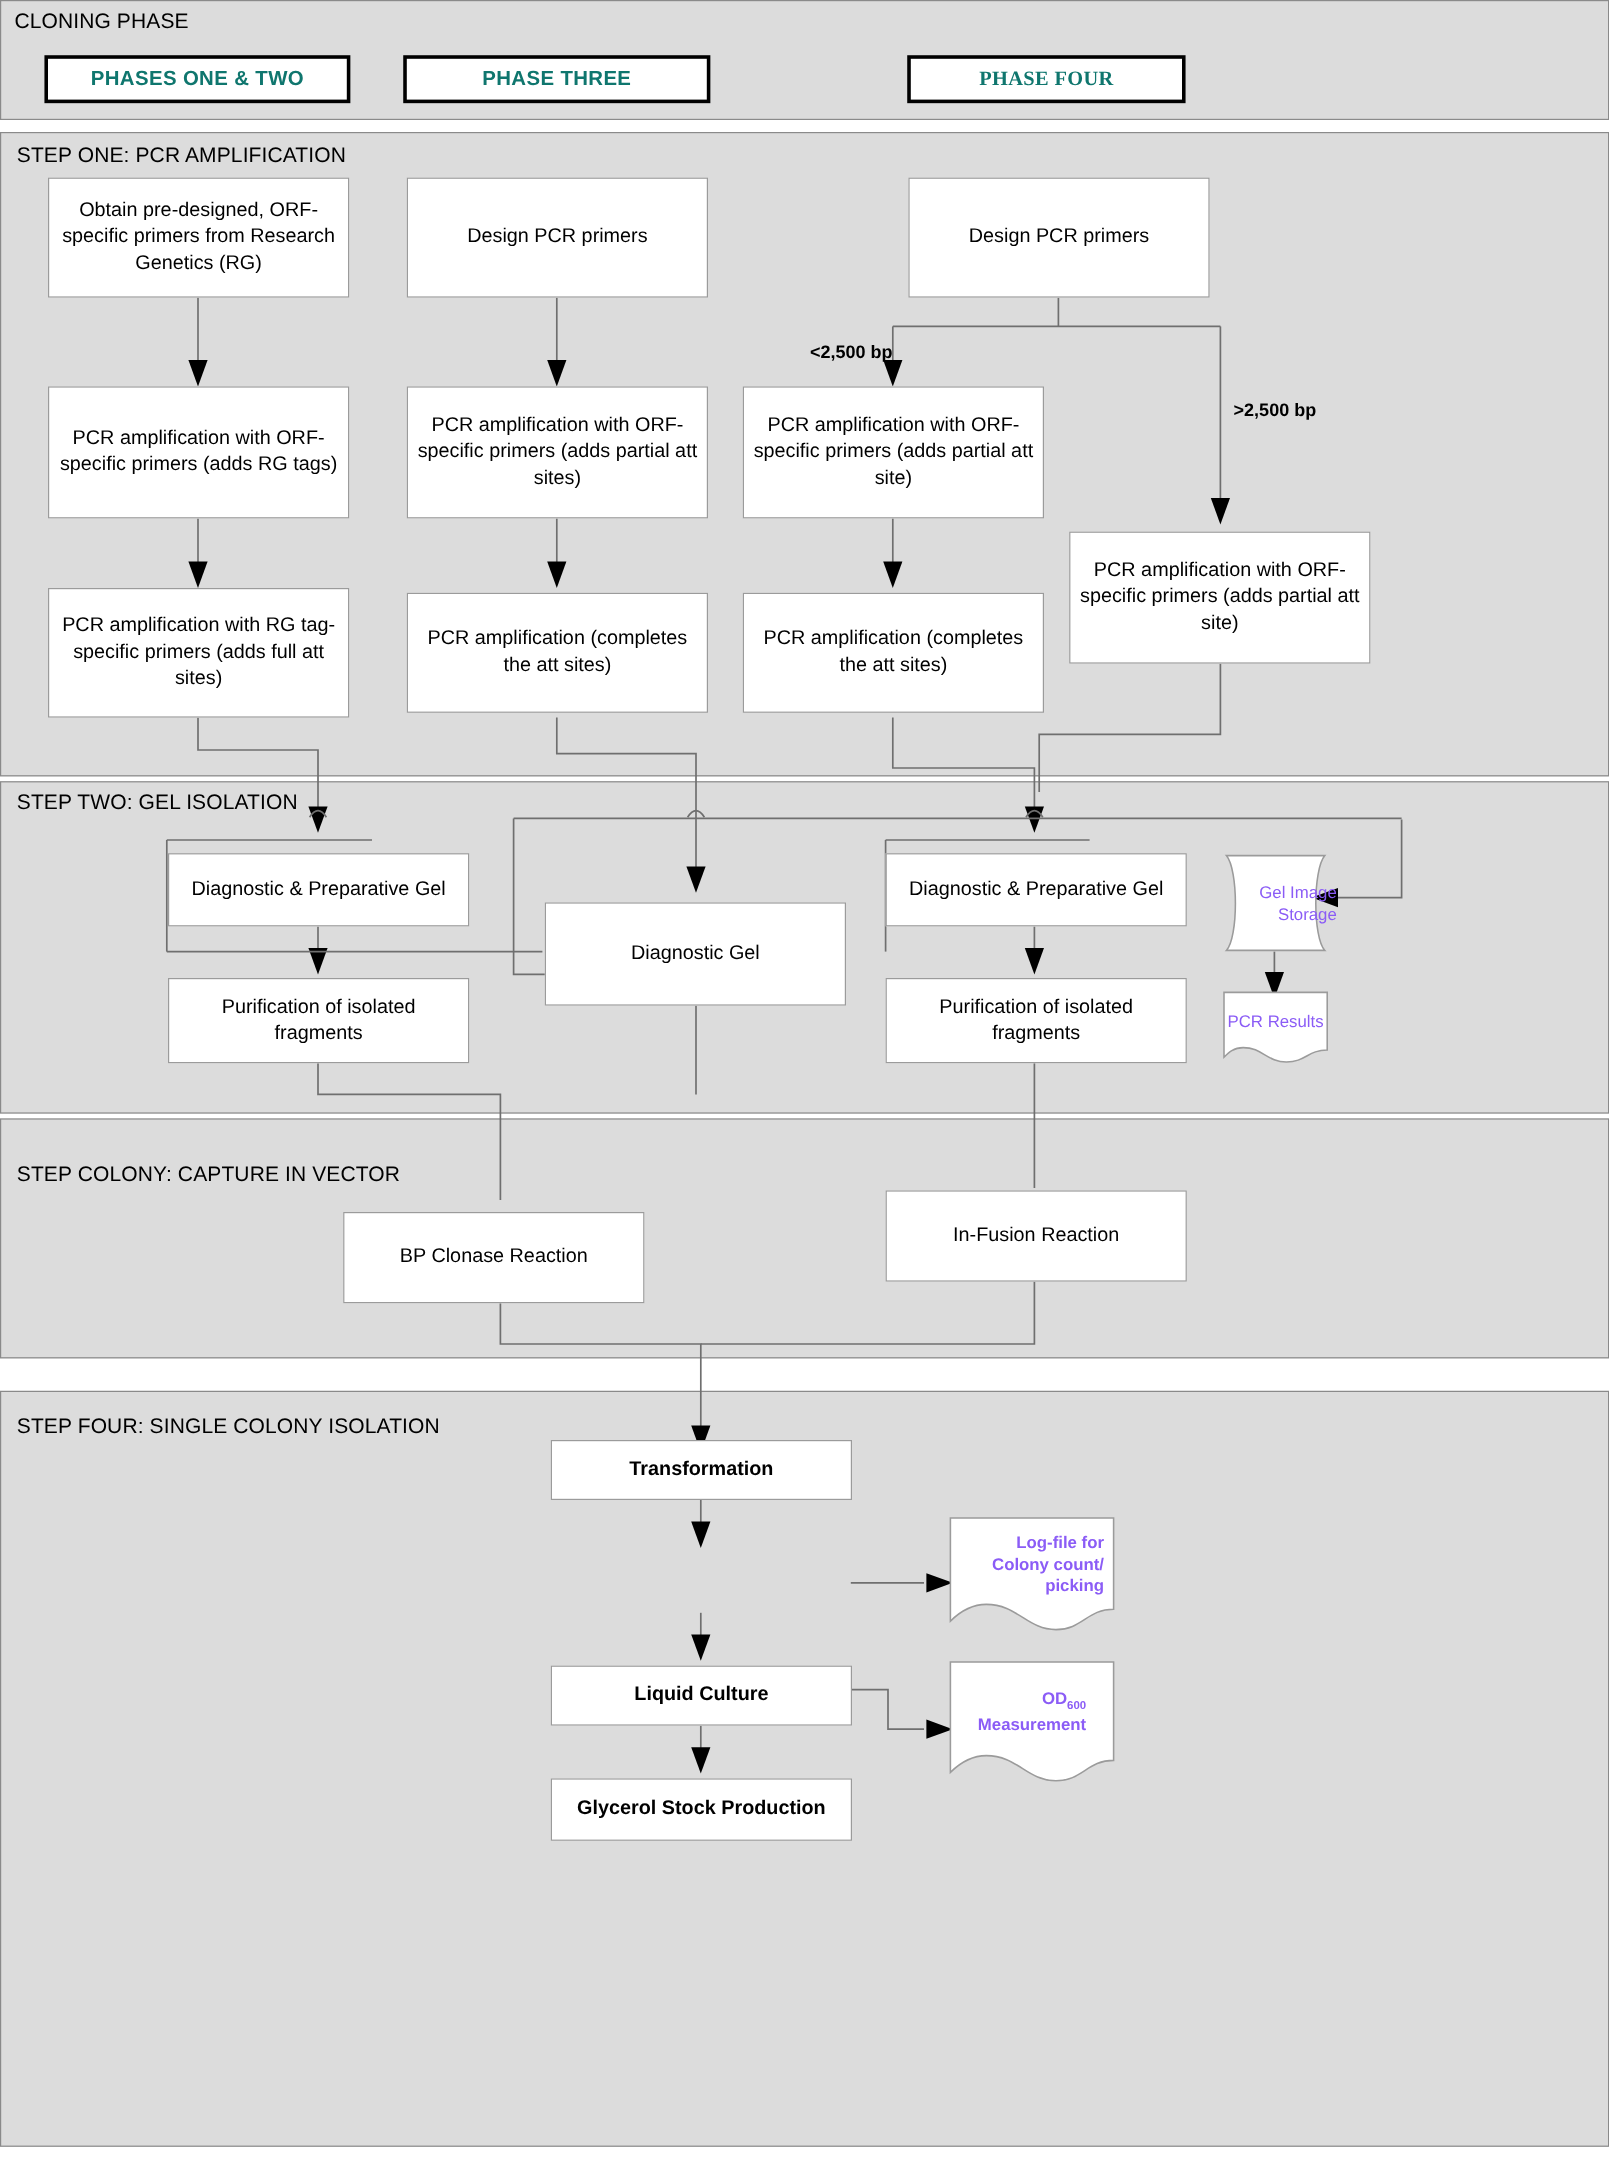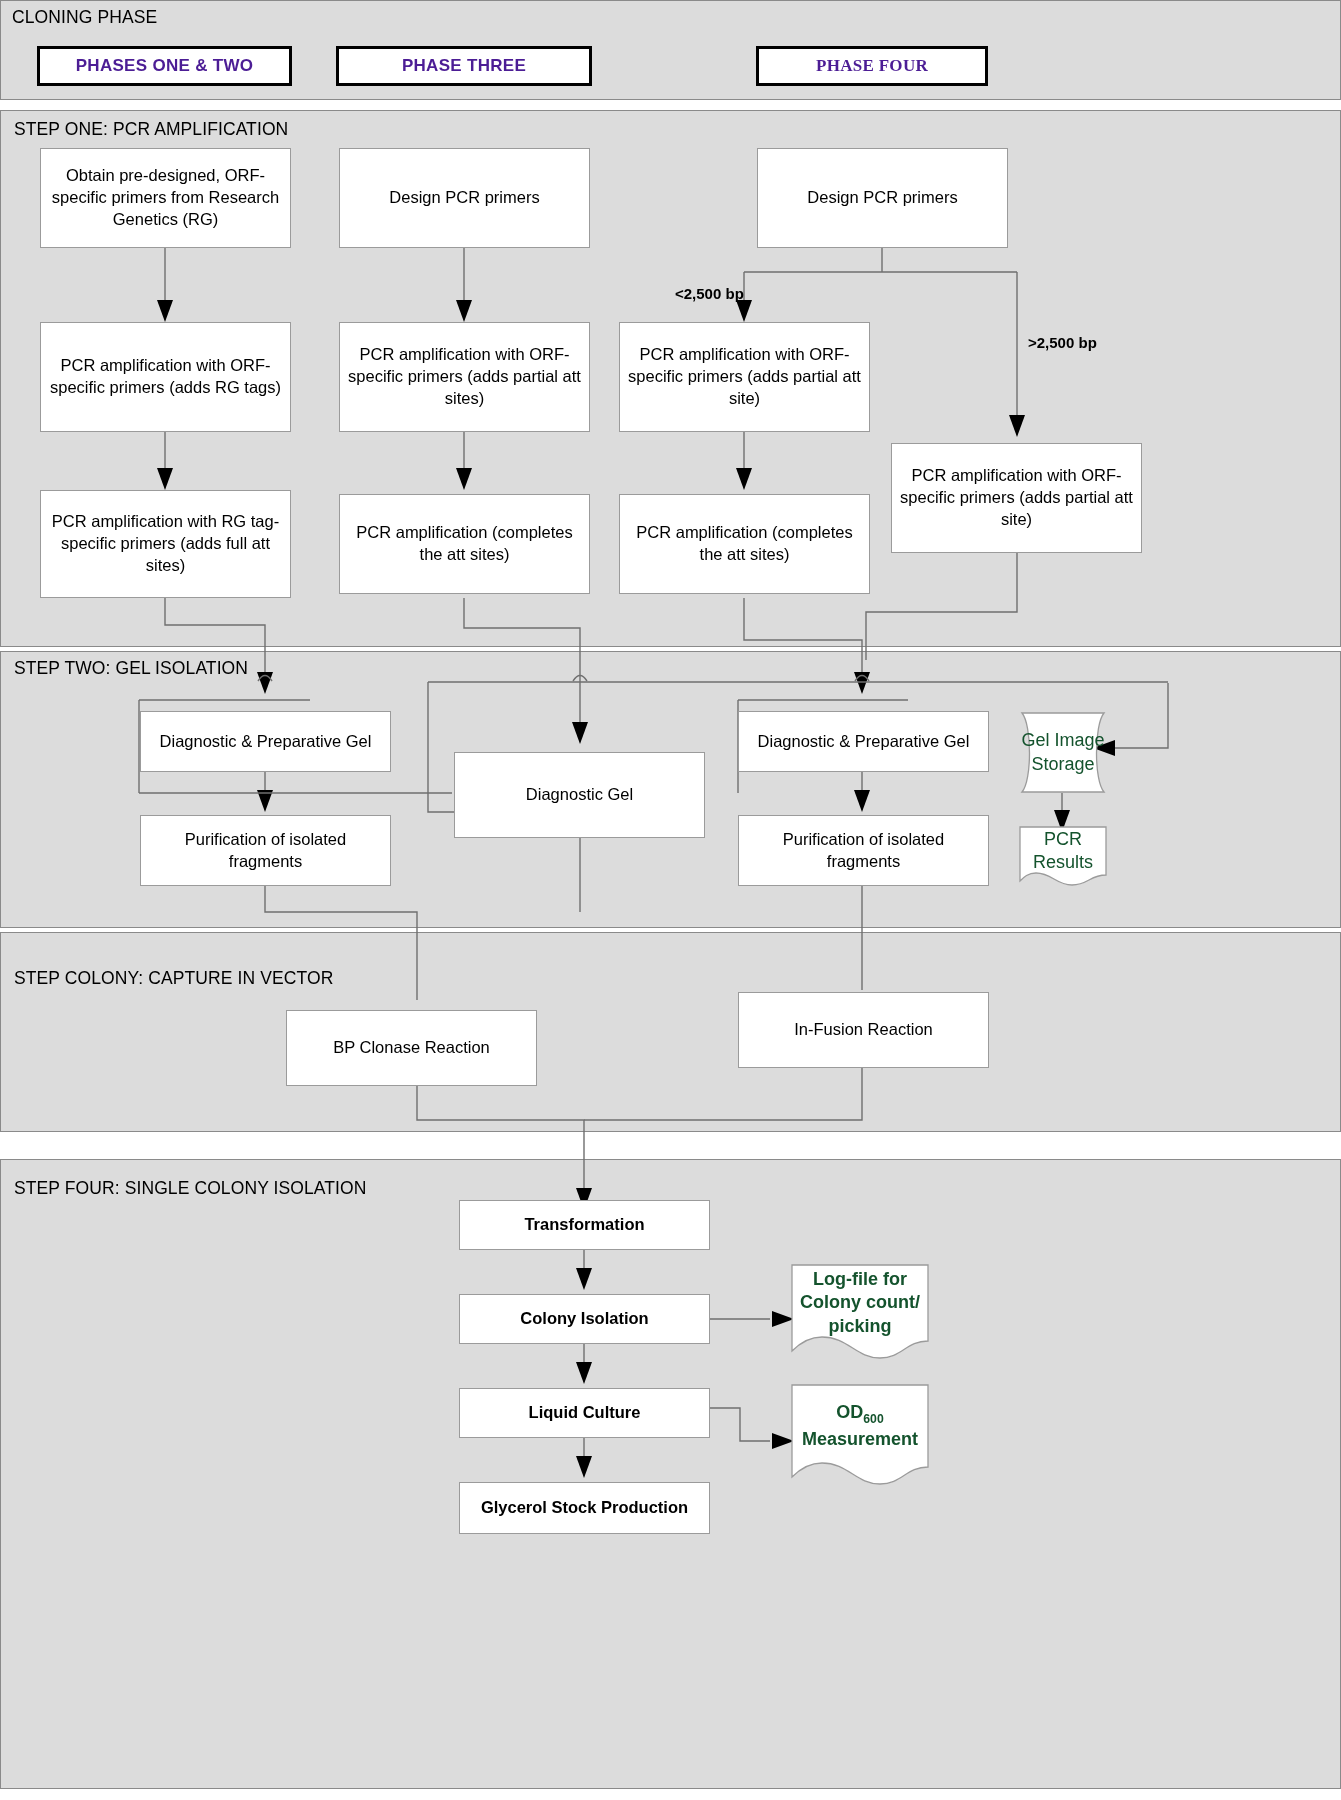--- a/index.html
+++ b/index.html
@@ -29,21 +29,21 @@
   }
 
   
   .phase-box{
     position:absolute;
     background:#ffffff;
     border:3px solid #000000;
     box-sizing:border-box;
     display:flex;align-items:center;justify-content:center;
     font-size:17px;font-weight:bold;letter-spacing:.3px;
-    color:#4c1d95;
+    color:#0f766e;
   }
 
   
   .node{
     position:absolute;
     background:#ffffff;
     border:1px solid #9b9b9b;
     box-sizing:border-box;
     display:flex;align-items:center;justify-content:center;
     text-align:center;
@@ -57,21 +57,21 @@
 
   
   .doc{
     position:absolute;
     z-index:5;
   }
   .doc svg{position:absolute;left:0;top:0;}
   .doc .doc-label{
     position:absolute;left:0;top:0;width:100%;
     display:flex;align-items:center;justify-content:center;
-    text-align:center;font-size:18px;line-height:1.3;color:#14532d;
+    text-align:right;font-size:14px;line-height:1.3;color:#8b5cf6;
     pointer-events:none;
   }
 
   
   #wires{position:absolute;left:0;top:0;width:1341px;height:1800px;z-index:2;}
   #wires line, #wires path, #wires polyline{stroke:#6f6f6f;stroke-width:1.4;fill:none;}
   #wires polygon{fill:#000;stroke:none;}
 
   .edge-label{
     position:absolute;
@@ -220,21 +220,20 @@
   <div class="band" style="left:0;top:932px;width:1341px;height:200px;"></div>
   <div class="band-title" style="left:14px;top:968px;">STEP COLONY:  CAPTURE IN VECTOR</div>
 
   <div class="node" style="left:286px;top:1010px;width:251px;height:76px;">BP Clonase Reaction</div>
   <div class="node" style="left:738px;top:992px;width:251px;height:76px;">In-Fusion Reaction</div>
 
   <div class="band" style="left:0;top:1159px;width:1341px;height:630px;"></div>
   <div class="band-title" style="left:14px;top:1178px;">STEP FOUR:  SINGLE COLONY ISOLATION</div>
 
   <div class="node bold" style="left:459px;top:1200px;width:251px;height:50px;">Transformation</div>
-  <div class="node bold" style="left:459px;top:1294px;width:251px;height:50px;">Colony Isolation</div>
   <div class="node bold" style="left:459px;top:1388px;width:251px;height:50px;">Liquid Culture</div>
   <div class="node bold" style="left:459px;top:1482px;width:251px;height:52px;">Glycerol Stock Production</div>
 
   <div class="doc" style="left:790px;top:1263px;width:140px;height:98px;">
     <svg width="140" height="98" viewBox="0 0 140 98">
       <path d="M2,2 L138,2 L138,78 C116,78 112,95 90,95 C66,95 58,74 32,74 C20,74 10,80 2,88 Z" fill="#ffffff" stroke="#9b9b9b" stroke-width="1.3"></path>
     </svg>
     <div class="doc-label bold" style="height:80px;font-weight:bold;padding:0 10px;box-sizing:border-box;">Log-file for Colony count/ picking</div>
   </div>
 

